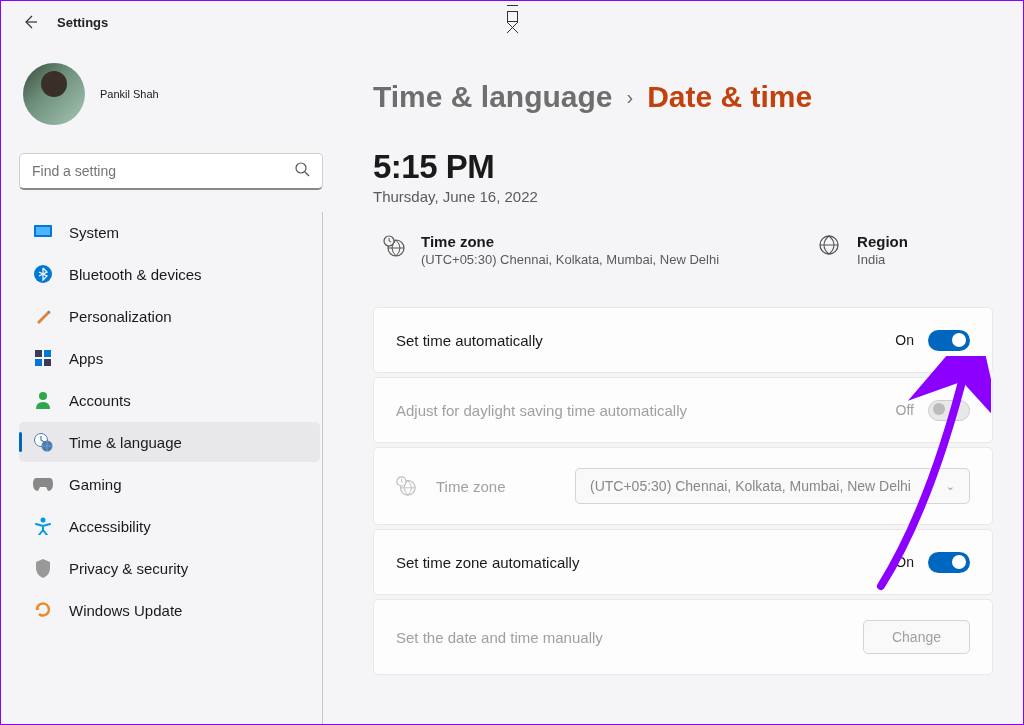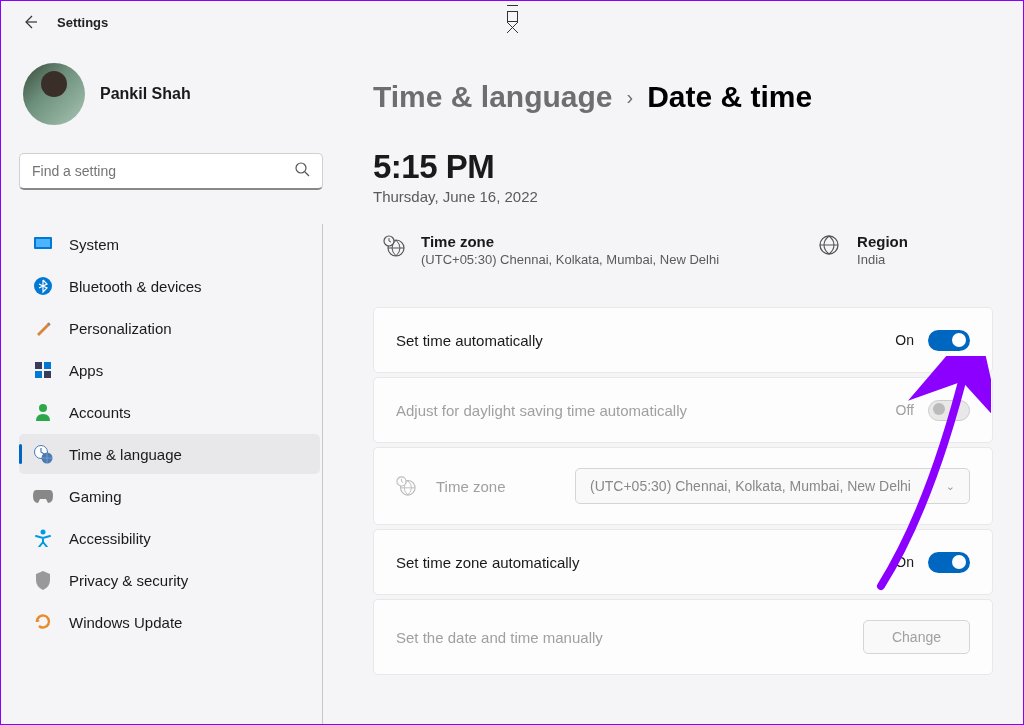--- a/index.html
+++ b/index.html
@@ -9,37 +9,37 @@
 .titlebar-left { position: absolute; left: 20px; top: 12px; display: flex; align-items: center; gap: 18px; }
 .titlebar-back { width: 18px; height: 18px; display: flex; align-items: center; justify-content: center; cursor: pointer; color: #333; }
 .titlebar-title { font-size: 13px; color: #222; font-weight: 600; }
 .win-btn { width: 46px; height: 30px; display: flex; align-items: center; justify-content: center; cursor: pointer; color: #333; }
 
 .container { display: flex; height: calc(100% - 32px); padding-top: 25px; }
 .sidebar { width: 340px; padding: 0 18px 0 18px; display: flex; flex-direction: column; }
 .profile { display: flex; align-items: center; gap: 15px; padding: 5px 4px 28px 4px; }
 .avatar { width: 62px; height: 62px; border-radius: 50%; background: linear-gradient(135deg, #3a4a3a 0%, #6b8e7a 40%, #a8c5b5 100%); position: relative; overflow: hidden; }
 .avatar::after { content:''; position:absolute; top:8px; left:18px; width:26px; height:26px; background:#3a2f28; border-radius:50%; }
-.user-name { font-size: 16px; font-weight: 700; color: #1a1a1a; }
-
-.search { display: flex; align-items: center; background: #fff; border: 1px solid #d0d0d0; border-bottom: 2px solid #888; border-radius: 5px; padding: 8px 12px; margin-bottom: 34px; }
+.user-name { font-size: 11px; font-weight: 400; color: #1a1a1a; }
+
+.search { display: flex; align-items: center; background: #fff; border: 1px solid #d0d0d0; border-bottom: 2px solid #888; border-radius: 5px; padding: 8px 12px; margin-bottom: 22px; }
 .search input { flex: 1; border: none; outline: none; font-size: 14px; background: transparent; color: #555; }
 .search .sicon { color: #555; font-size: 14px; }
 
 .navs { display: flex; flex-direction: column; gap: 2px; border-right: 1px solid #c8c8c8; padding-right: 2px; flex:1; overflow: hidden;}
 .nav-item { display: flex; align-items: center; gap: 16px; padding: 10px 14px; border-radius: 5px; cursor: pointer; font-size: 15px; color: #1a1a1a; position: relative; }
 .nav-item.active { background: #e8e8ea; }
 .nav-item.active::before { content:''; position:absolute; left:0; top:10px; bottom:10px; width:3px; background:#0067c0; border-radius:2px; }
 .nav-ico { width: 20px; height: 20px; display: flex; align-items: center; justify-content: center; flex-shrink:0; }
 
 .main { flex: 1; padding: 22px 30px 0 32px; overflow: hidden; }
 .breadcrumb { display: flex; align-items: center; gap: 14px; margin-bottom: 34px; }
 .breadcrumb .bc1 { font-size: 30px; font-weight: 600; color: #6e6e6e; cursor: pointer; }
 .breadcrumb .chev { font-size: 20px; color: #6e6e6e; }
-.breadcrumb .bc2 { font-size: 30px; font-weight: 600; color: #000000; }
+.breadcrumb .bc2 { font-size: 30px; font-weight: 600; color: #c2410c; }
 
 .clock { font-size: 33px; font-weight: 600; color: #1a1a1a; letter-spacing: -0.5px; }
 .date { font-size: 15px; color: #5a5a5a; margin-top: 2px; margin-bottom: 28px; }
 
 .info-row { display: flex; gap: 100px; margin-bottom: 40px; padding-left: 10px;}
 .info-item { display: flex; gap: 16px; align-items: flex-start; }
 .info-icon { width: 22px; height: 22px; color: #555; margin-top: 2px;}
 .info-text .lbl { font-size: 15px; font-weight: 600; color: #1a1a1a; }
 .info-text .val { font-size: 13px; color: #5a5a5a; margin-top: 2px;}
 

